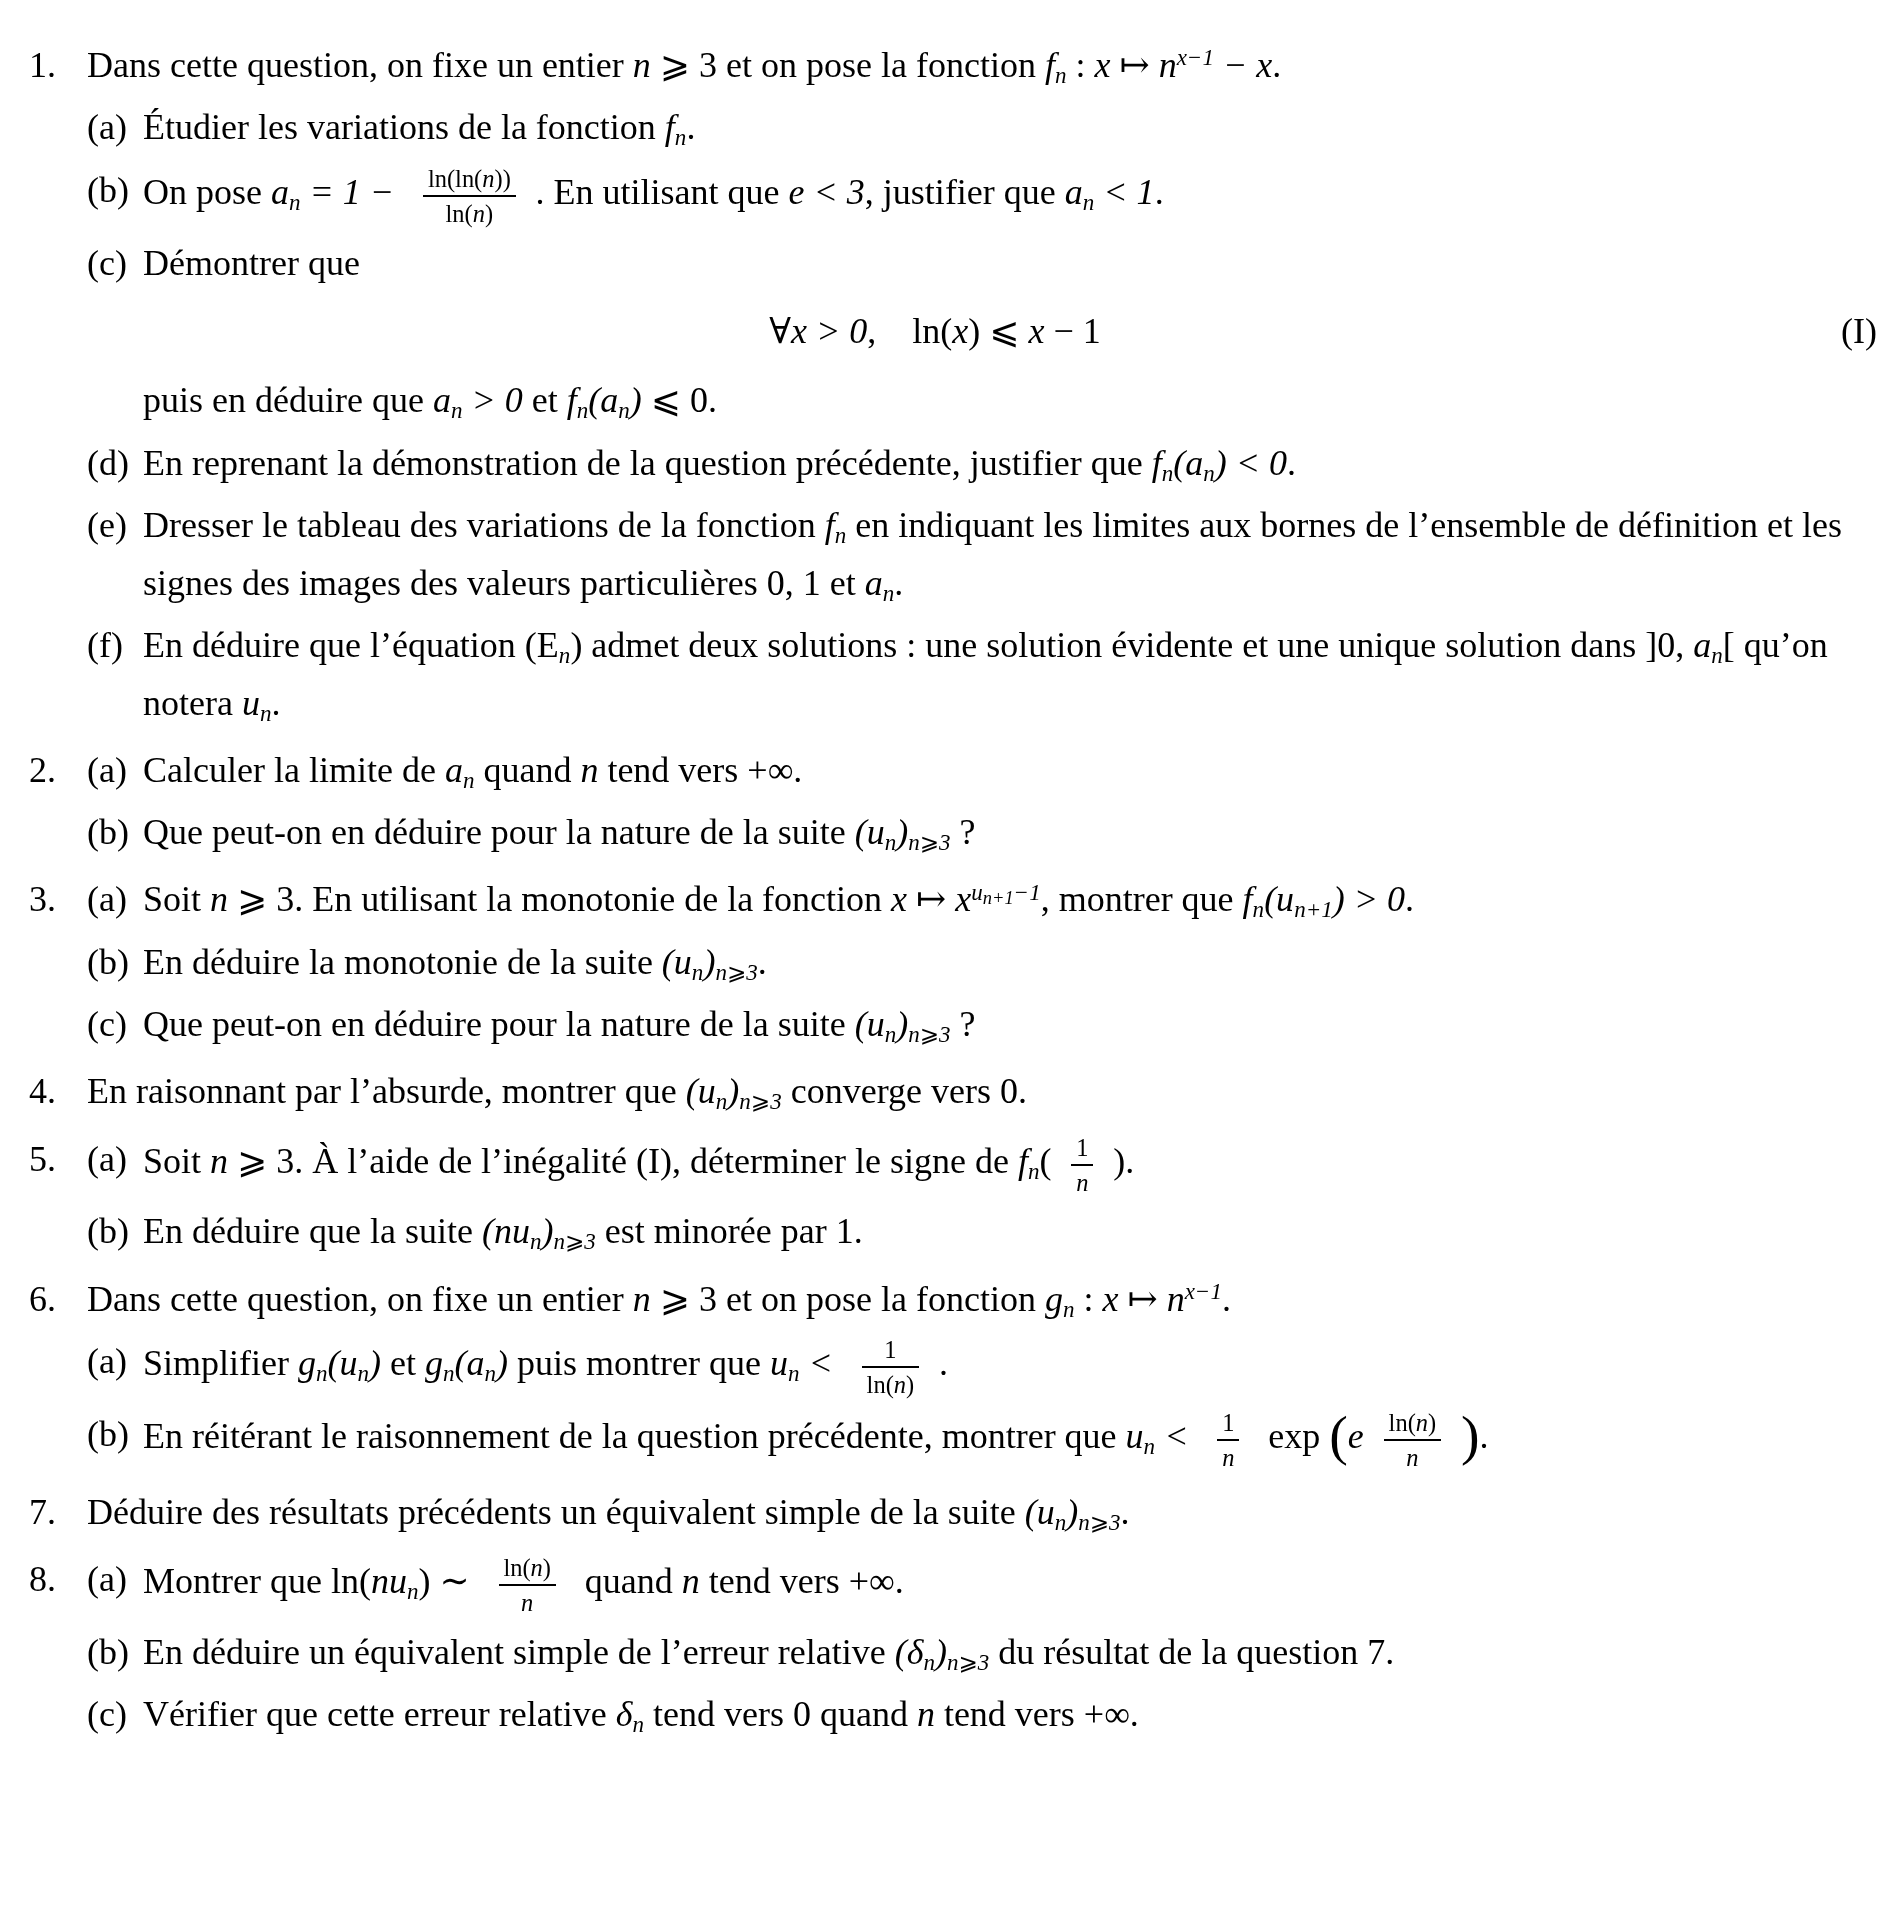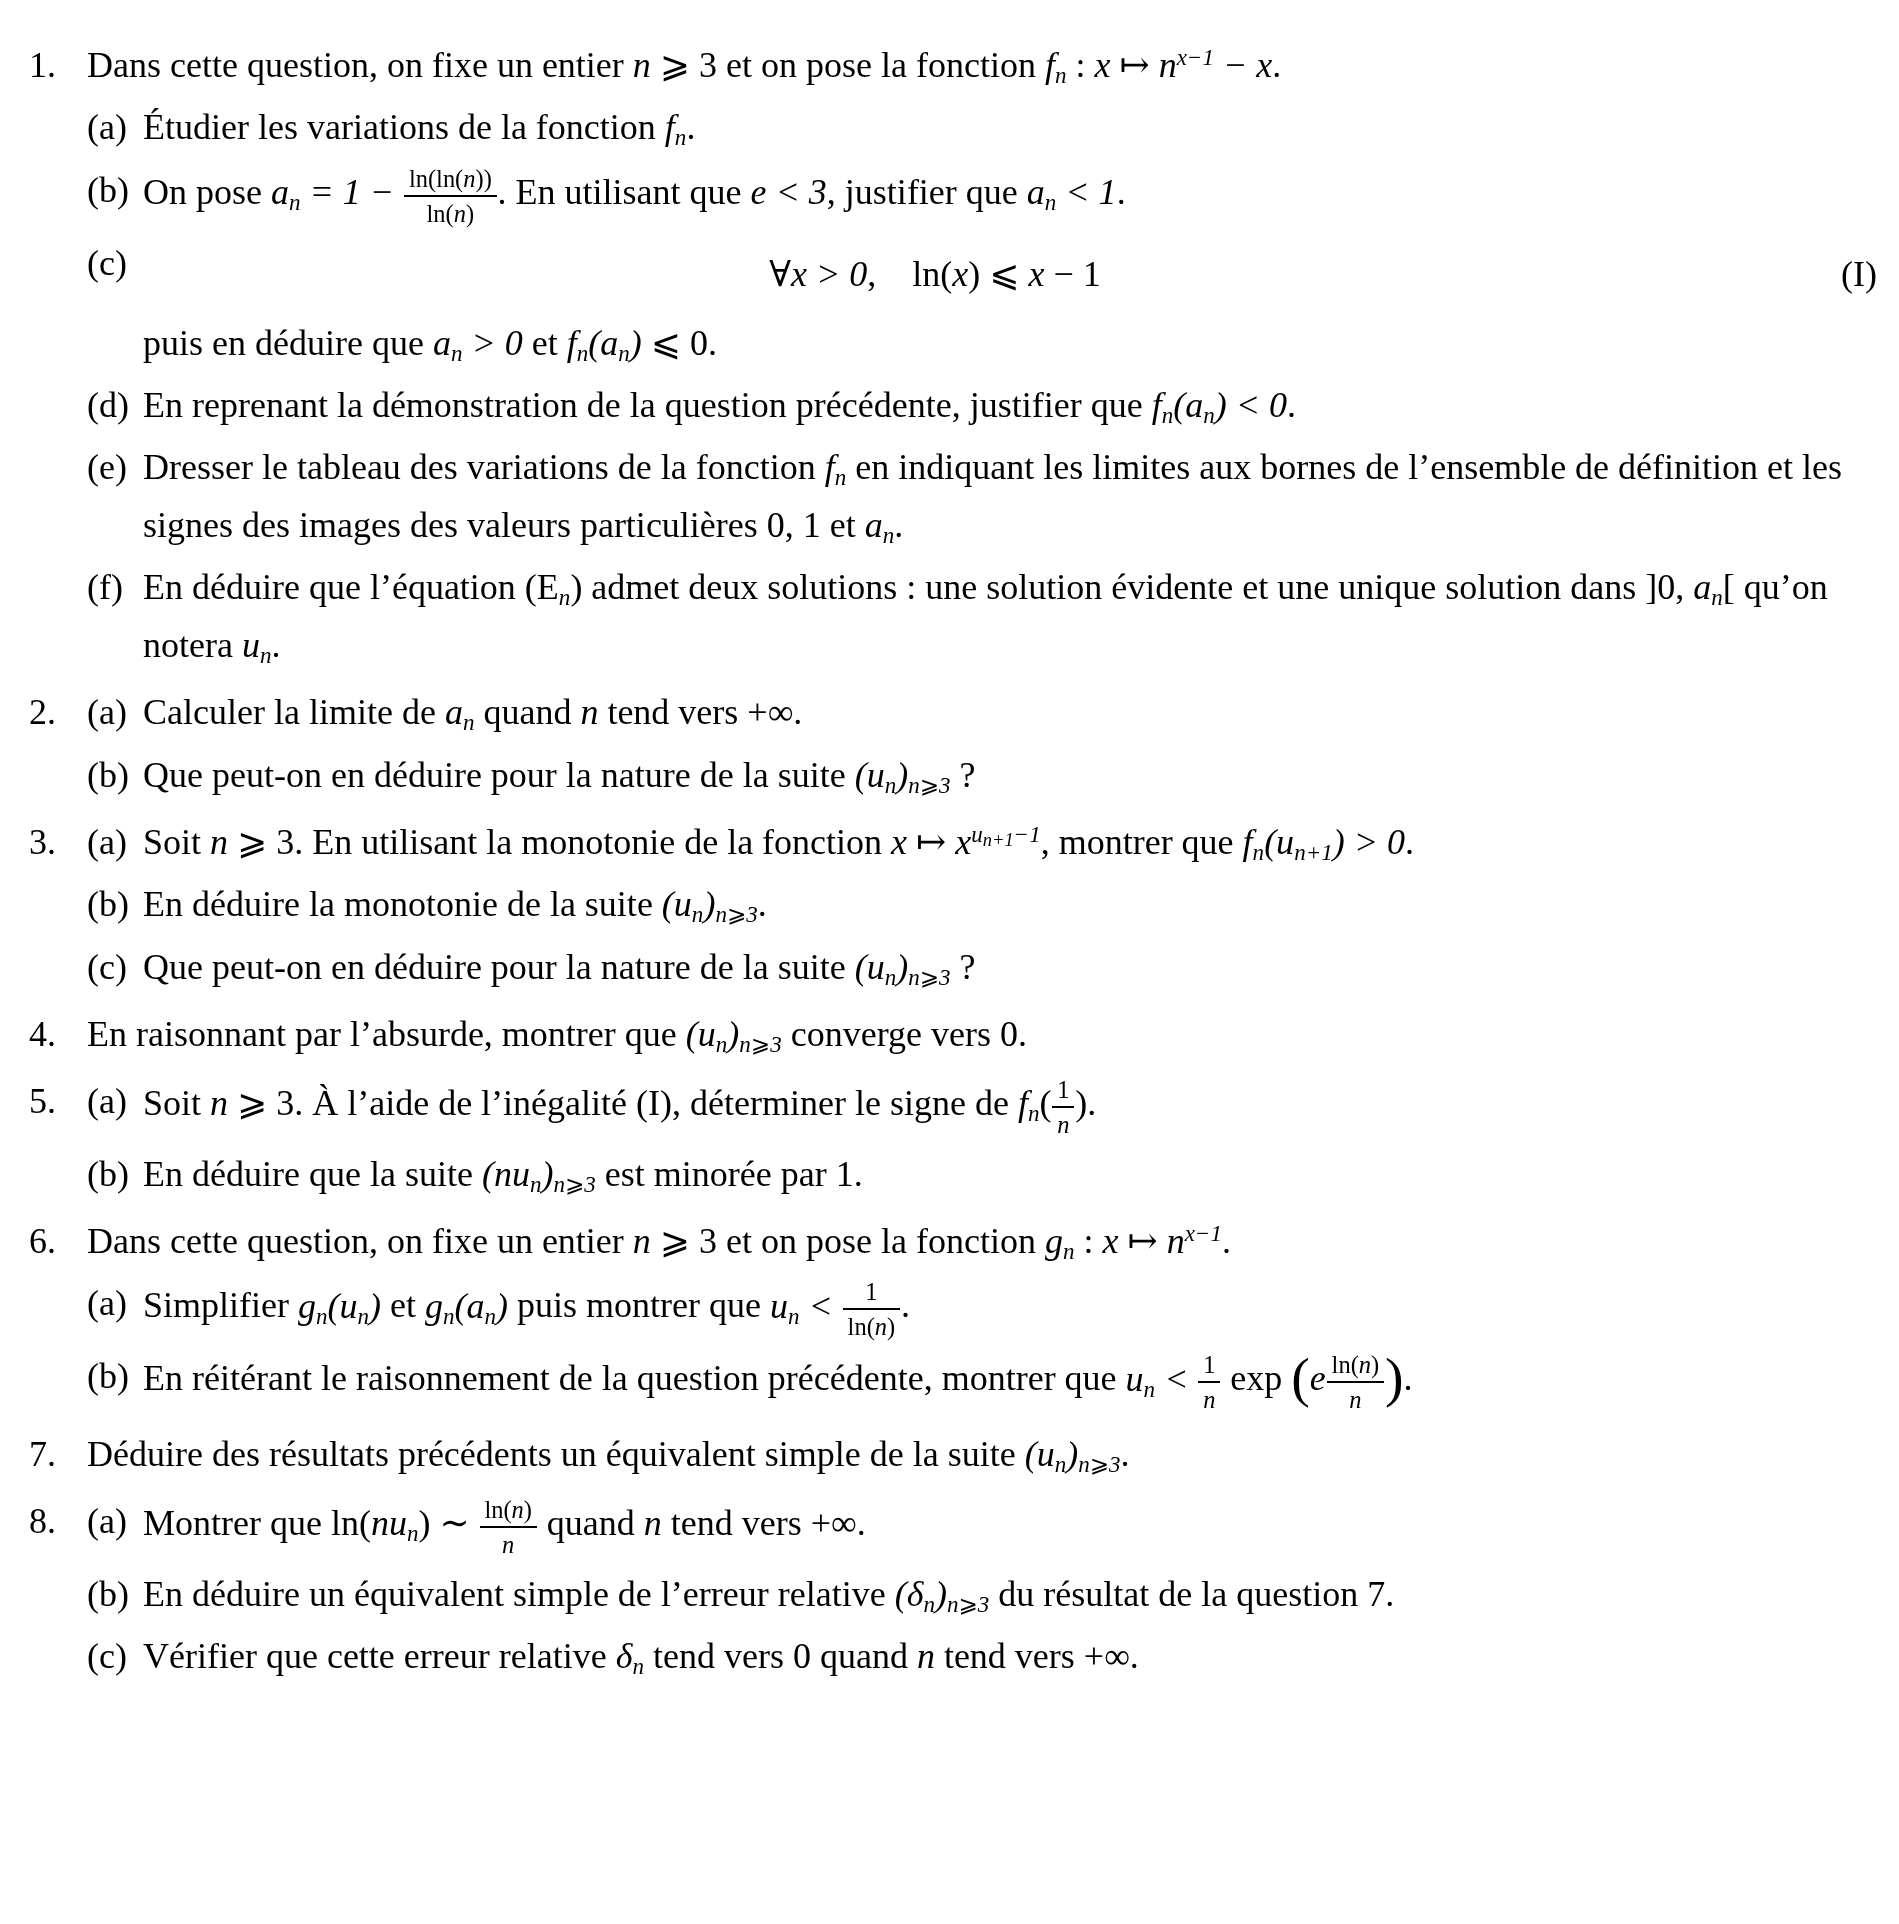--- a/index.html
+++ b/index.html
@@ -25,21 +25,21 @@
   .drow { display: flex; width: 1848px; margin: 11.2px 0 11.2px -114px; }
   .dbody { flex: 1; text-align: center; }
   .dlabel { flex: none; }
   i { font-style: italic; }
   sub, sup { font-size: 0.64em; line-height: 0; }
   sub { vertical-align: -0.28em; }
   sup { vertical-align: 0.5em; }
   sub sub, sup sub { font-size: 0.8em; vertical-align: -0.2em; }
   .fr {
     display: inline-flex; flex-direction: column; text-align: center;
-    vertical-align: middle; font-size: 0.68em; line-height: 1.35; margin: 0 1px;
+    vertical-align: middle; font-size: 0.68em; line-height: 1.35; margin: 0 20px;
   }
   .fn { padding: 0 4.8px; }
   .fd { border-top: 2px solid #000; padding: 0 4.8px; }
   .bp { font-size: 1.55em; font-weight: 300; line-height: 0; vertical-align: -0.1em; }
 </style>
 </head>
 <body>
 
 <div class="page">
   <div id="qlist">
@@ -59,20 +59,21 @@
           <div class="stext">
             <div class="tline">On pose <i>a<sub>n</sub> = 1 −</i> <span class="fr">
                 <span class="fn">ln(ln(<i>n</i>))</span>
                 <span class="fd">ln(<i>n</i>)</span>
               </span>. En utilisant que <i>e &lt; 3</i>, justifier que <i>a<sub>n</sub> &lt; 1</i>.</div>
           </div>
         </div>
         <div class="srow sub">
           <span class="slabel">(c)</span>
           <div class="stext">
+            <div class="tline">Démontrer que</div>
             <div class="drow">
               <div class="dbody">∀<i>x &gt; 0</i>, ln(<i>x</i>) ⩽ <i>x</i> − 1</div>
               <span class="dlabel">(I)</span>
             </div>
             <div class="tline">puis en déduire que <i>a<sub>n</sub> &gt; 0</i> et <i>f<sub>n</sub>(a<sub>n</sub>)</i> ⩽ 0.</div>
           </div>
         </div>
         <div class="srow sub">
           <span class="slabel">(d)</span>
           <div class="stext">

